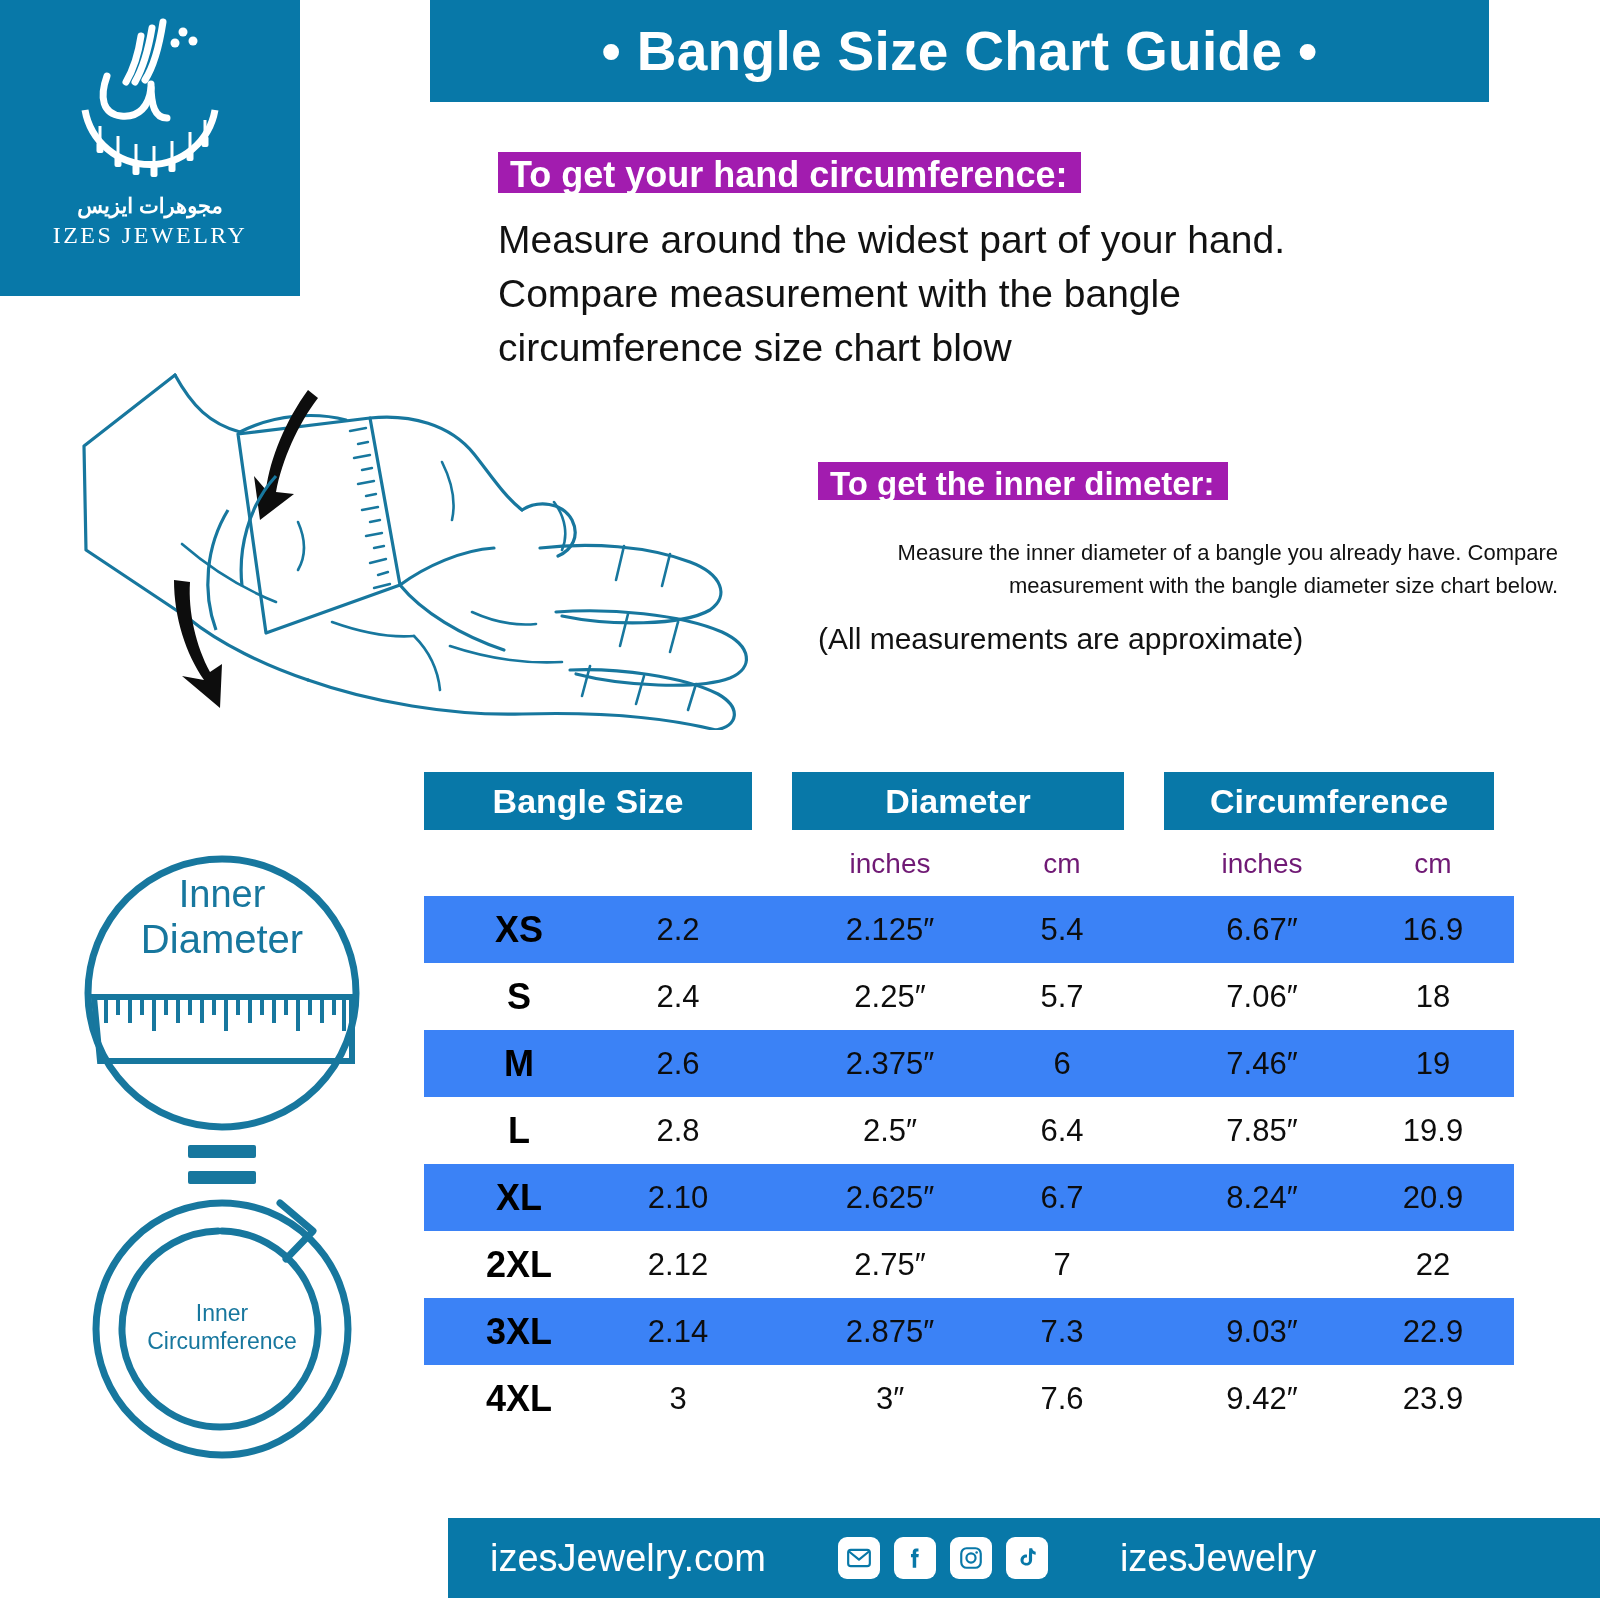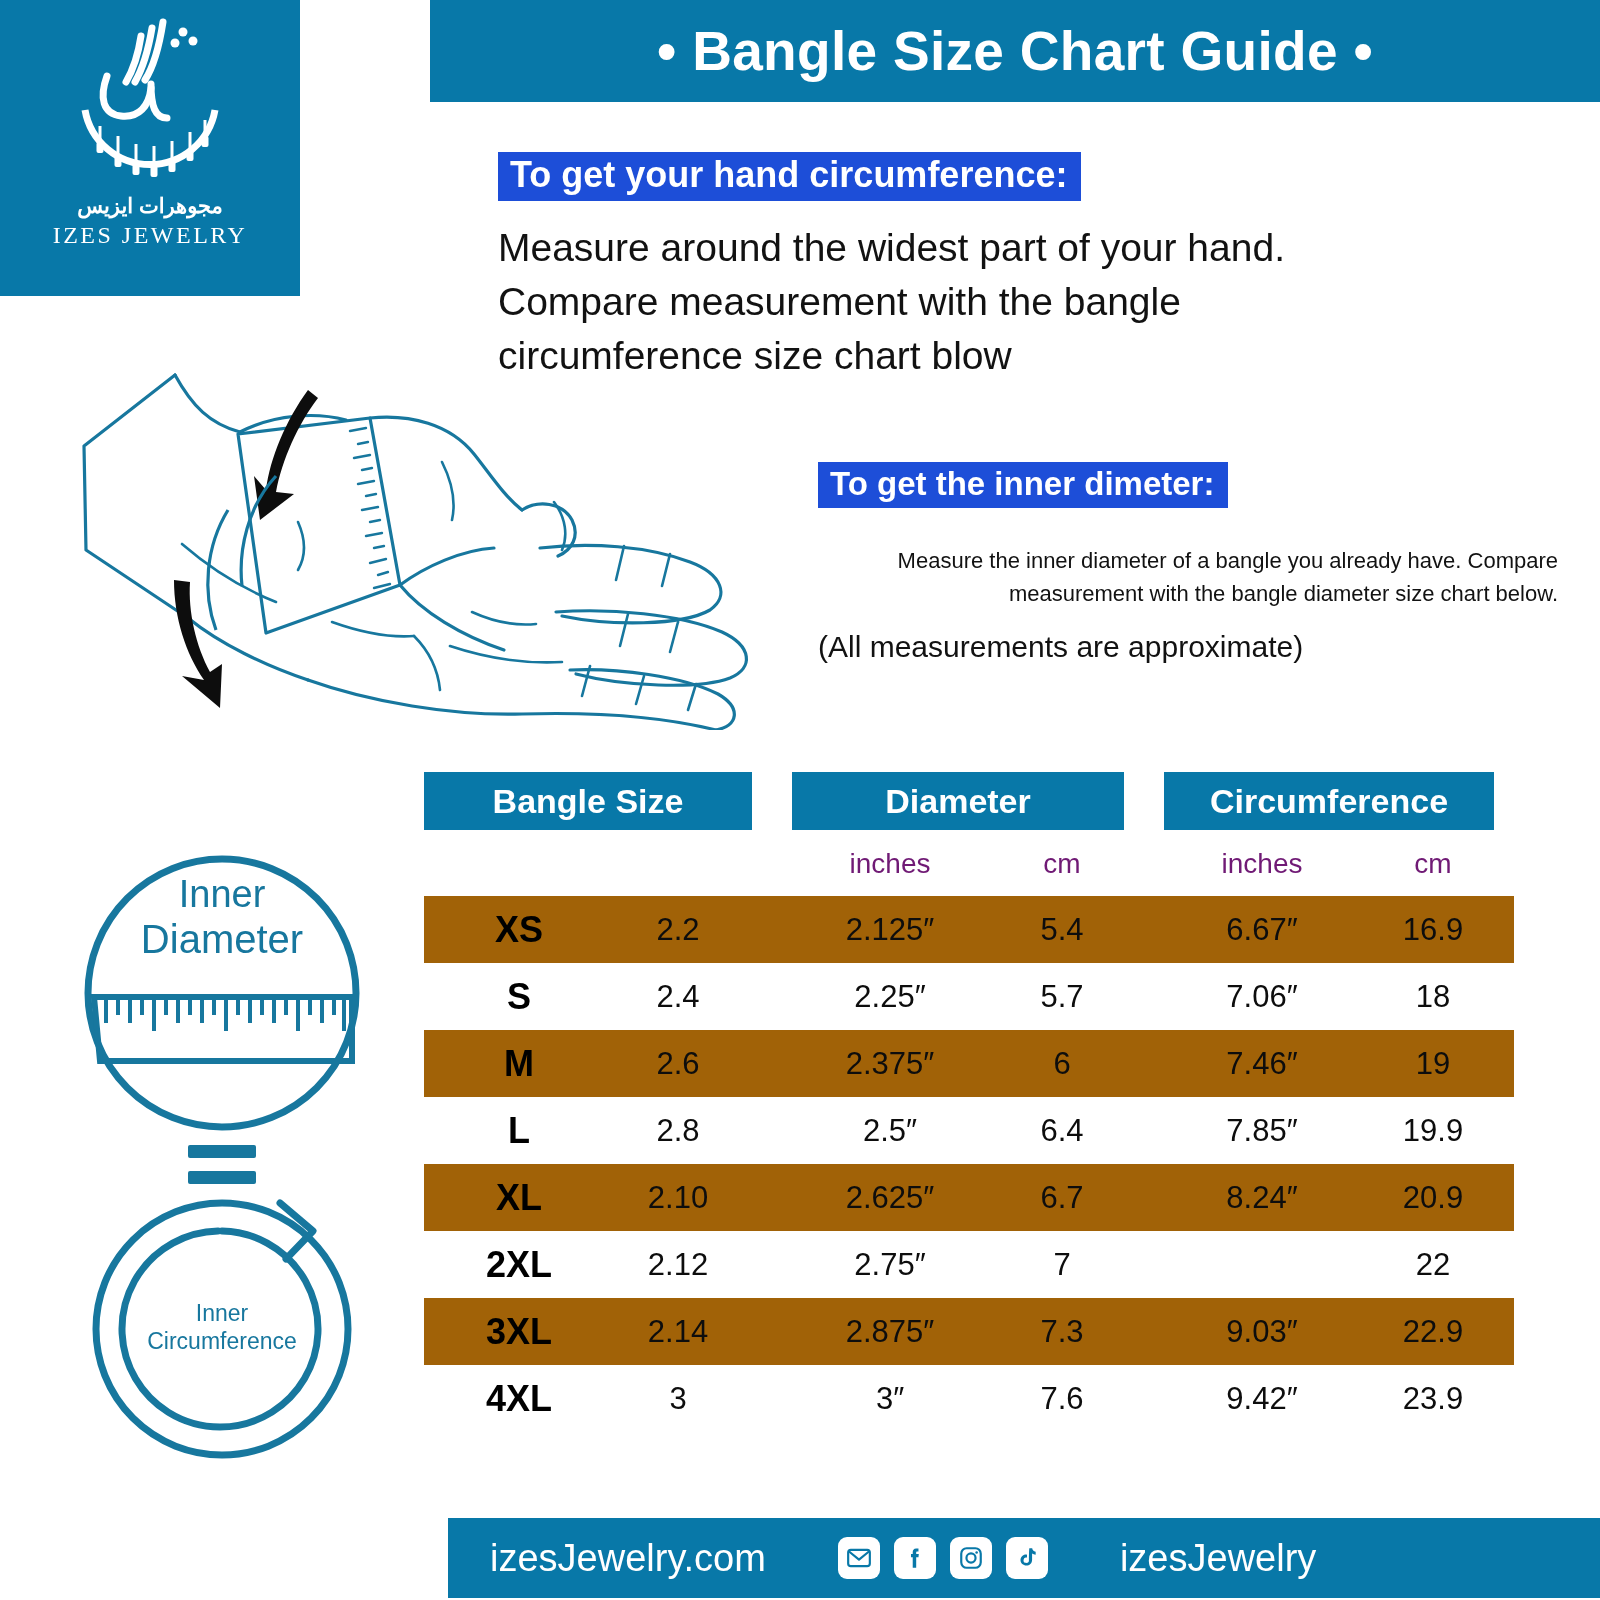--- a/index.html
+++ b/index.html
@@ -24,35 +24,35 @@
     color:#ffffff;font-size:21px;font-weight:700;letter-spacing:.5px;
     margin-top:2px;line-height:1;direction:rtl;
   }
   .logo-en{
     color:#ffffff;font-family:"Liberation Serif", serif;
     font-size:24px;letter-spacing:2.5px;margin-top:7px;line-height:1;
   }
 
   
   .title-bar{
-    position:absolute;left:430px;top:0;width:1170px;height:102px;
+    position:absolute;left:430px;top:0;width:1059px;height:102px;
     background:#0878a8;display:flex;align-items:center;justify-content:center;
   }
   .title-bar .t{
     color:#ffffff;font-size:55px;font-weight:700;letter-spacing:.3px;
     white-space:nowrap;
   }
 
   
   .sec1{position:absolute;left:498px;top:152px;width:920px;}
   .sec2{position:absolute;left:818px;top:462px;width:740px;}
 
   .tag{
-    display:inline-block;background:#1d4ed8;color:#fff;
-    font-size:34px;font-weight:700;padding:5px 14px 8px 12px;line-height:1;
+    display:inline-block;background:#a21caf;color:#fff;
+    font-size:34px;font-weight:700;padding:5px 14px 0 12px;line-height:1;
   }
   .sec1 .tag{font-size:36px;}
   .sec2 .tag{font-size:33px;}
 
   .body1{
     margin-top:20px;font-size:39px;line-height:1.38;color:#121212;font-weight:300;
   }
   .body2{
     margin-top:36px;font-size:22px;line-height:1.5;color:#121212;font-weight:300;text-align:right;
   }
@@ -78,21 +78,21 @@
 
   .subhead{position:relative;height:58px;}
   .sub{
     position:absolute;top:10px;font-size:28px;color:#701a75;font-weight:300;
     text-align:center;
   }
   .rows{position:relative;}
   .row{
     position:relative;height:67px;
   }
-  .row.alt{background:#a16207;}
+  .row.alt{background:#3b82f6;}
   .cell{
     position:absolute;top:0;height:67px;display:flex;align-items:center;
     justify-content:center;font-size:31px;color:#0d0d0d;font-weight:300;
     white-space:nowrap;
   }
   .cell.sz{font-size:36px;font-weight:700;color:#000;}
 
   
   .c-size{left:20px;width:150px;}
   .c-num {left:180px;width:148px;}

